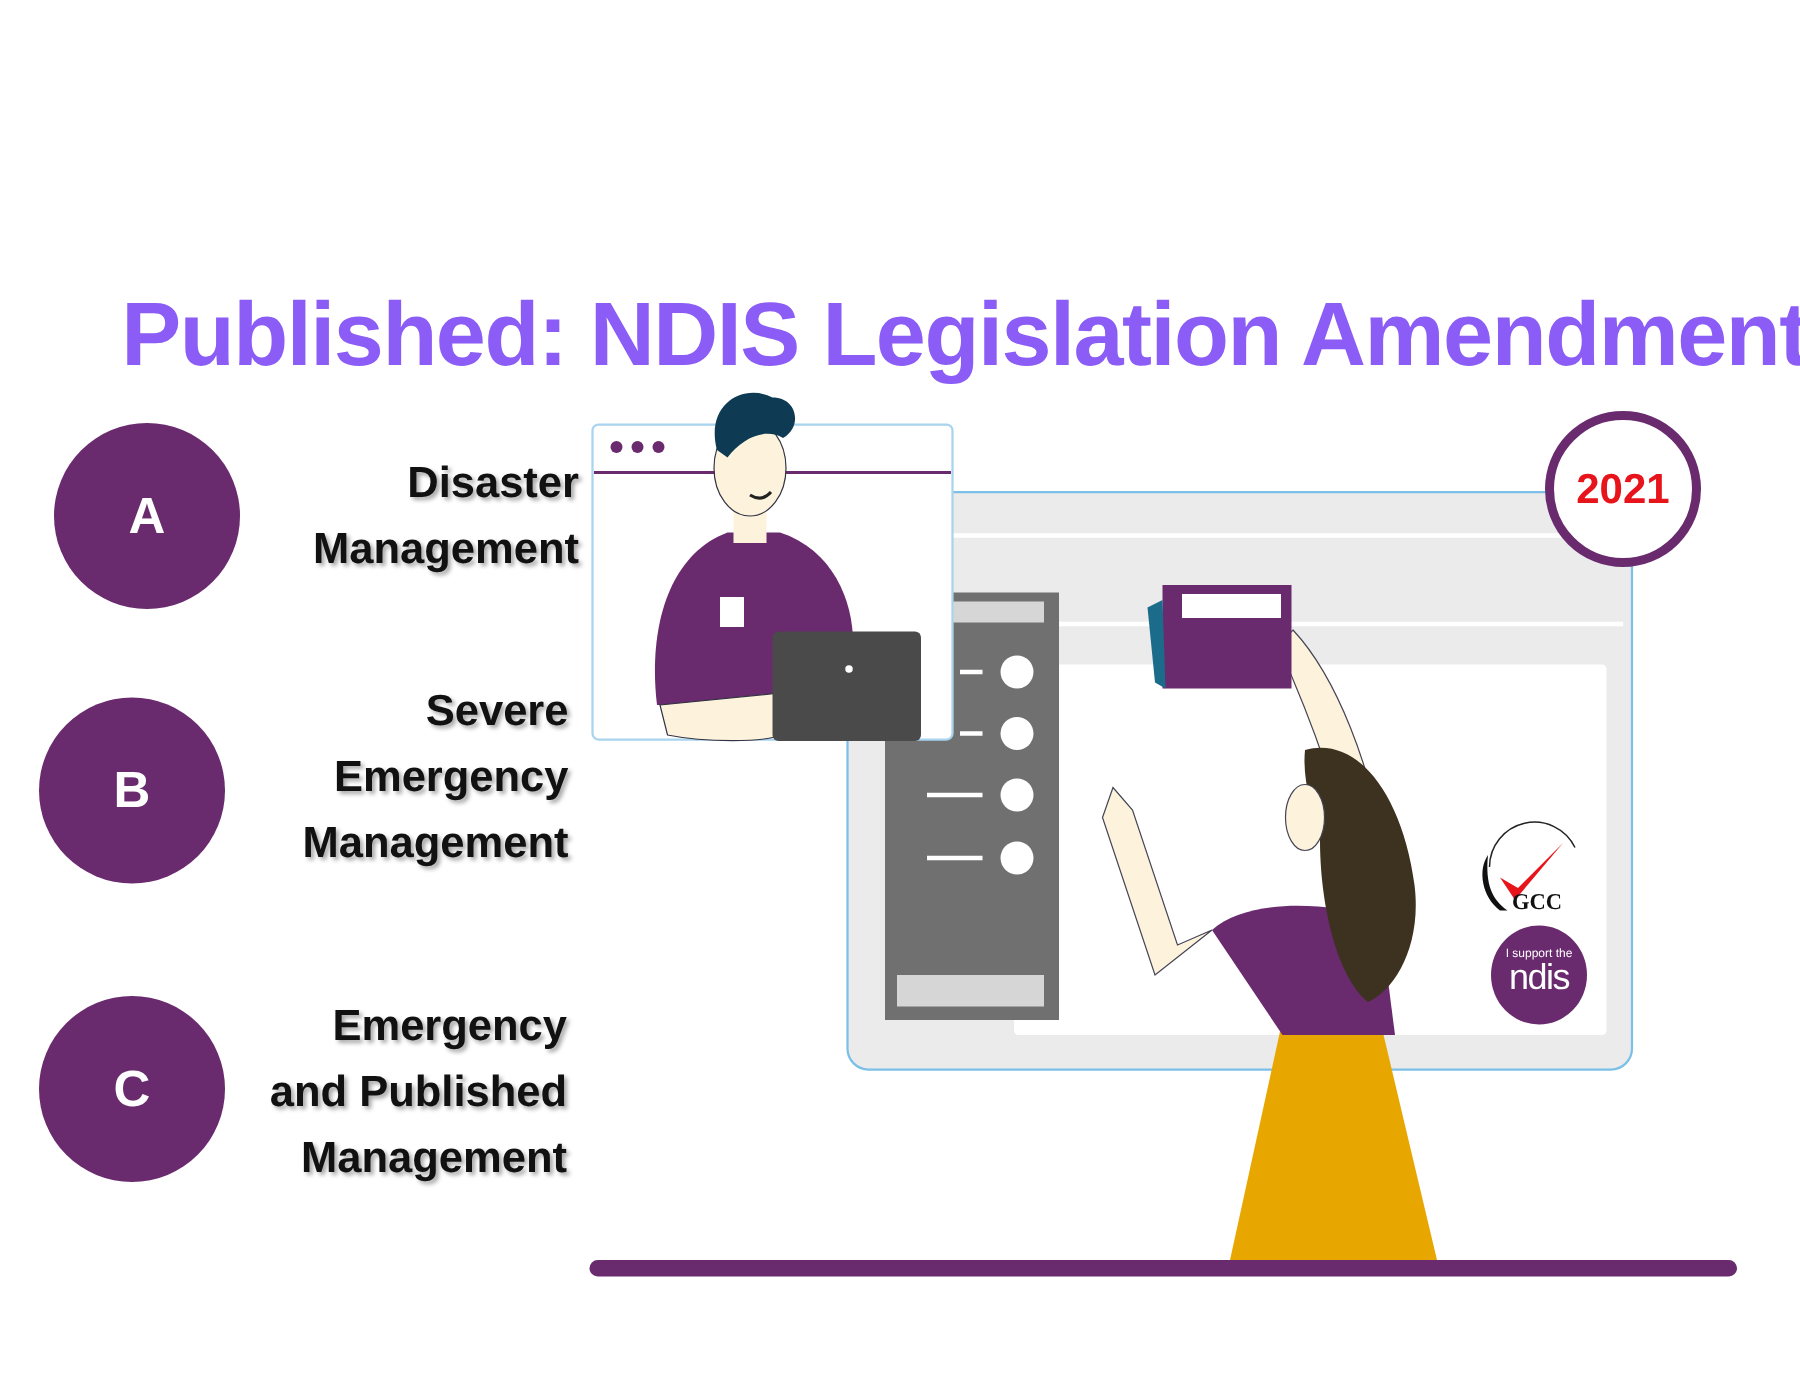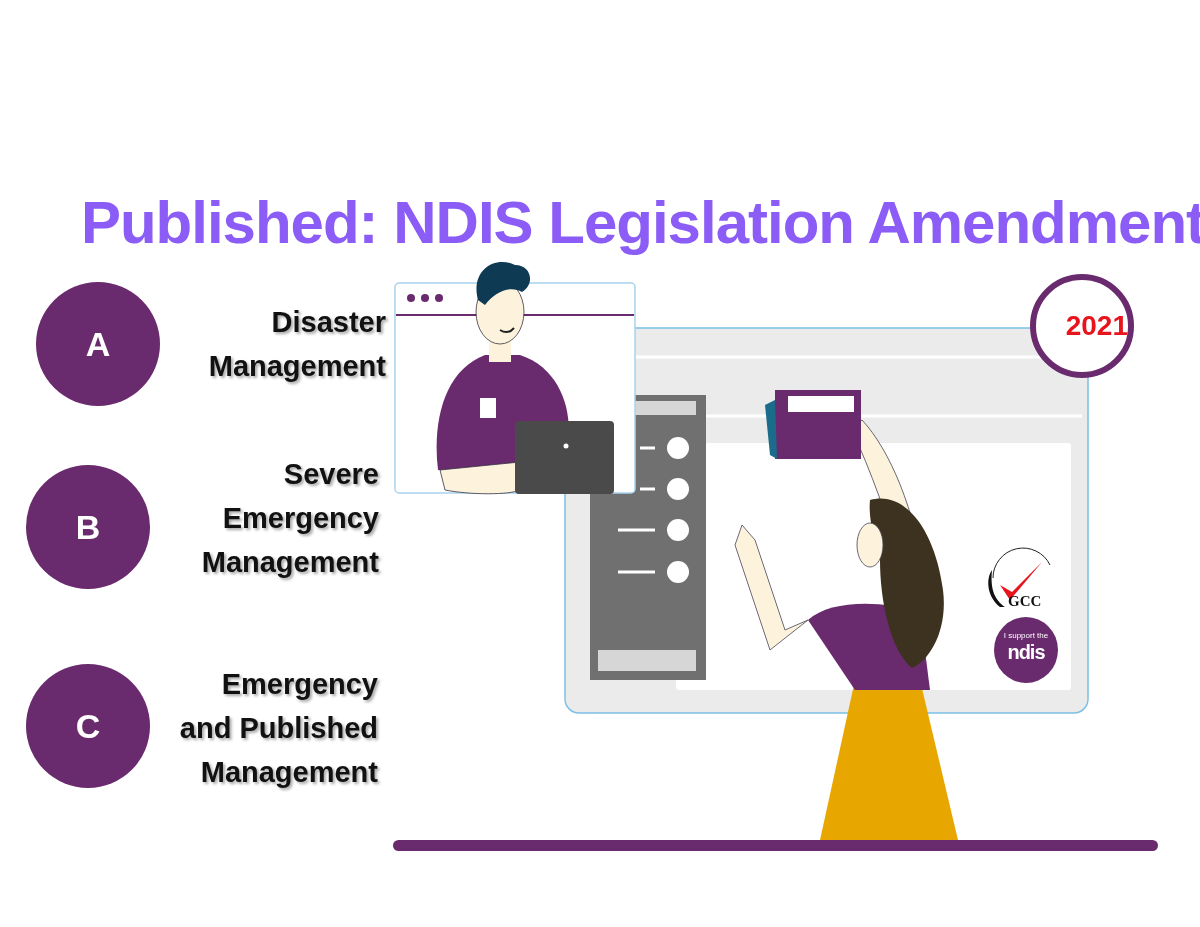--- a/index.html
+++ b/index.html
@@ -1,25 +1,25 @@
 <!DOCTYPE html>
 <html><head>
 <meta charset="utf-8">
 <style>
   html, body { margin:0; padding:0; background:#ffffff; }
   body { width:1200px; height:927px; position:relative; overflow:hidden; font-family:"Liberation Sans", sans-serif; }
   .title { position:absolute; left:0; width:1200px; top:188px; text-align:center; color:#8b5cf6; font-weight:bold; font-size:60px; letter-spacing:-1px; font-family:"Liberation Sans", sans-serif; white-space:nowrap;padding-left:43px; }
   .circle { position:absolute; width:124px; height:124px; border-radius:50%; background:#6a2a6e; color:#fff; font-weight:bold; font-size:34px; display:flex; align-items:center; justify-content:center; }
   .label { position:absolute; text-align:right; color:#111; font-weight:bold; font-size:29px; line-height:44px; text-shadow:2px 2px 3px rgba(0,0,0,0.35); }
   .abs { position:absolute; }
-  .year-badge { position:absolute; left:1030px; top:274px; width:104px; height:104px; border:6px solid #6a2a6e; border-radius:50%; background:#fff; display:flex; align-items:center; justify-content:flex-end; color:#e8141c; font-weight:bold; font-size:28px; box-sizing:border-box; }
+  .year-badge { position:absolute; left:1030px; top:274px; width:104px; height:104px; border:6px solid #6a2a6e; border-radius:50%; background:#fff; display:flex; align-items:center; justify-content:center; color:#e8141c; font-weight:bold; font-size:28px; box-sizing:border-box; }
   .gcc-text { font-family:"Liberation Serif", serif; font-weight:bold; }
   .ndis-badge { position:absolute; left:994px; top:617px; width:64px; height:66px; border-radius:50%; background:#6a2a6e; color:#fff; text-align:center; }
   .ndis-small { font-size:8px; margin-top:14px; display:block;text-align:center; }
-  .ndis-big { font-size:20px; font-weight:bold; display:block; line-height:24px; letter-spacing:-1px; }
+  .ndis-big { font-size:24px; font-weight:normal; display:block; line-height:24px; letter-spacing:-1px; }
 </style>
 </head>
 <body>
 
 <div class="title">Published: NDIS Legislation Amendment</div>
 
 <div class="circle" style="left:36px;top:282px;">
     <span>A</span>
   </div>
 <div class="label" style="left:150px;top:300px;width:236px;">

